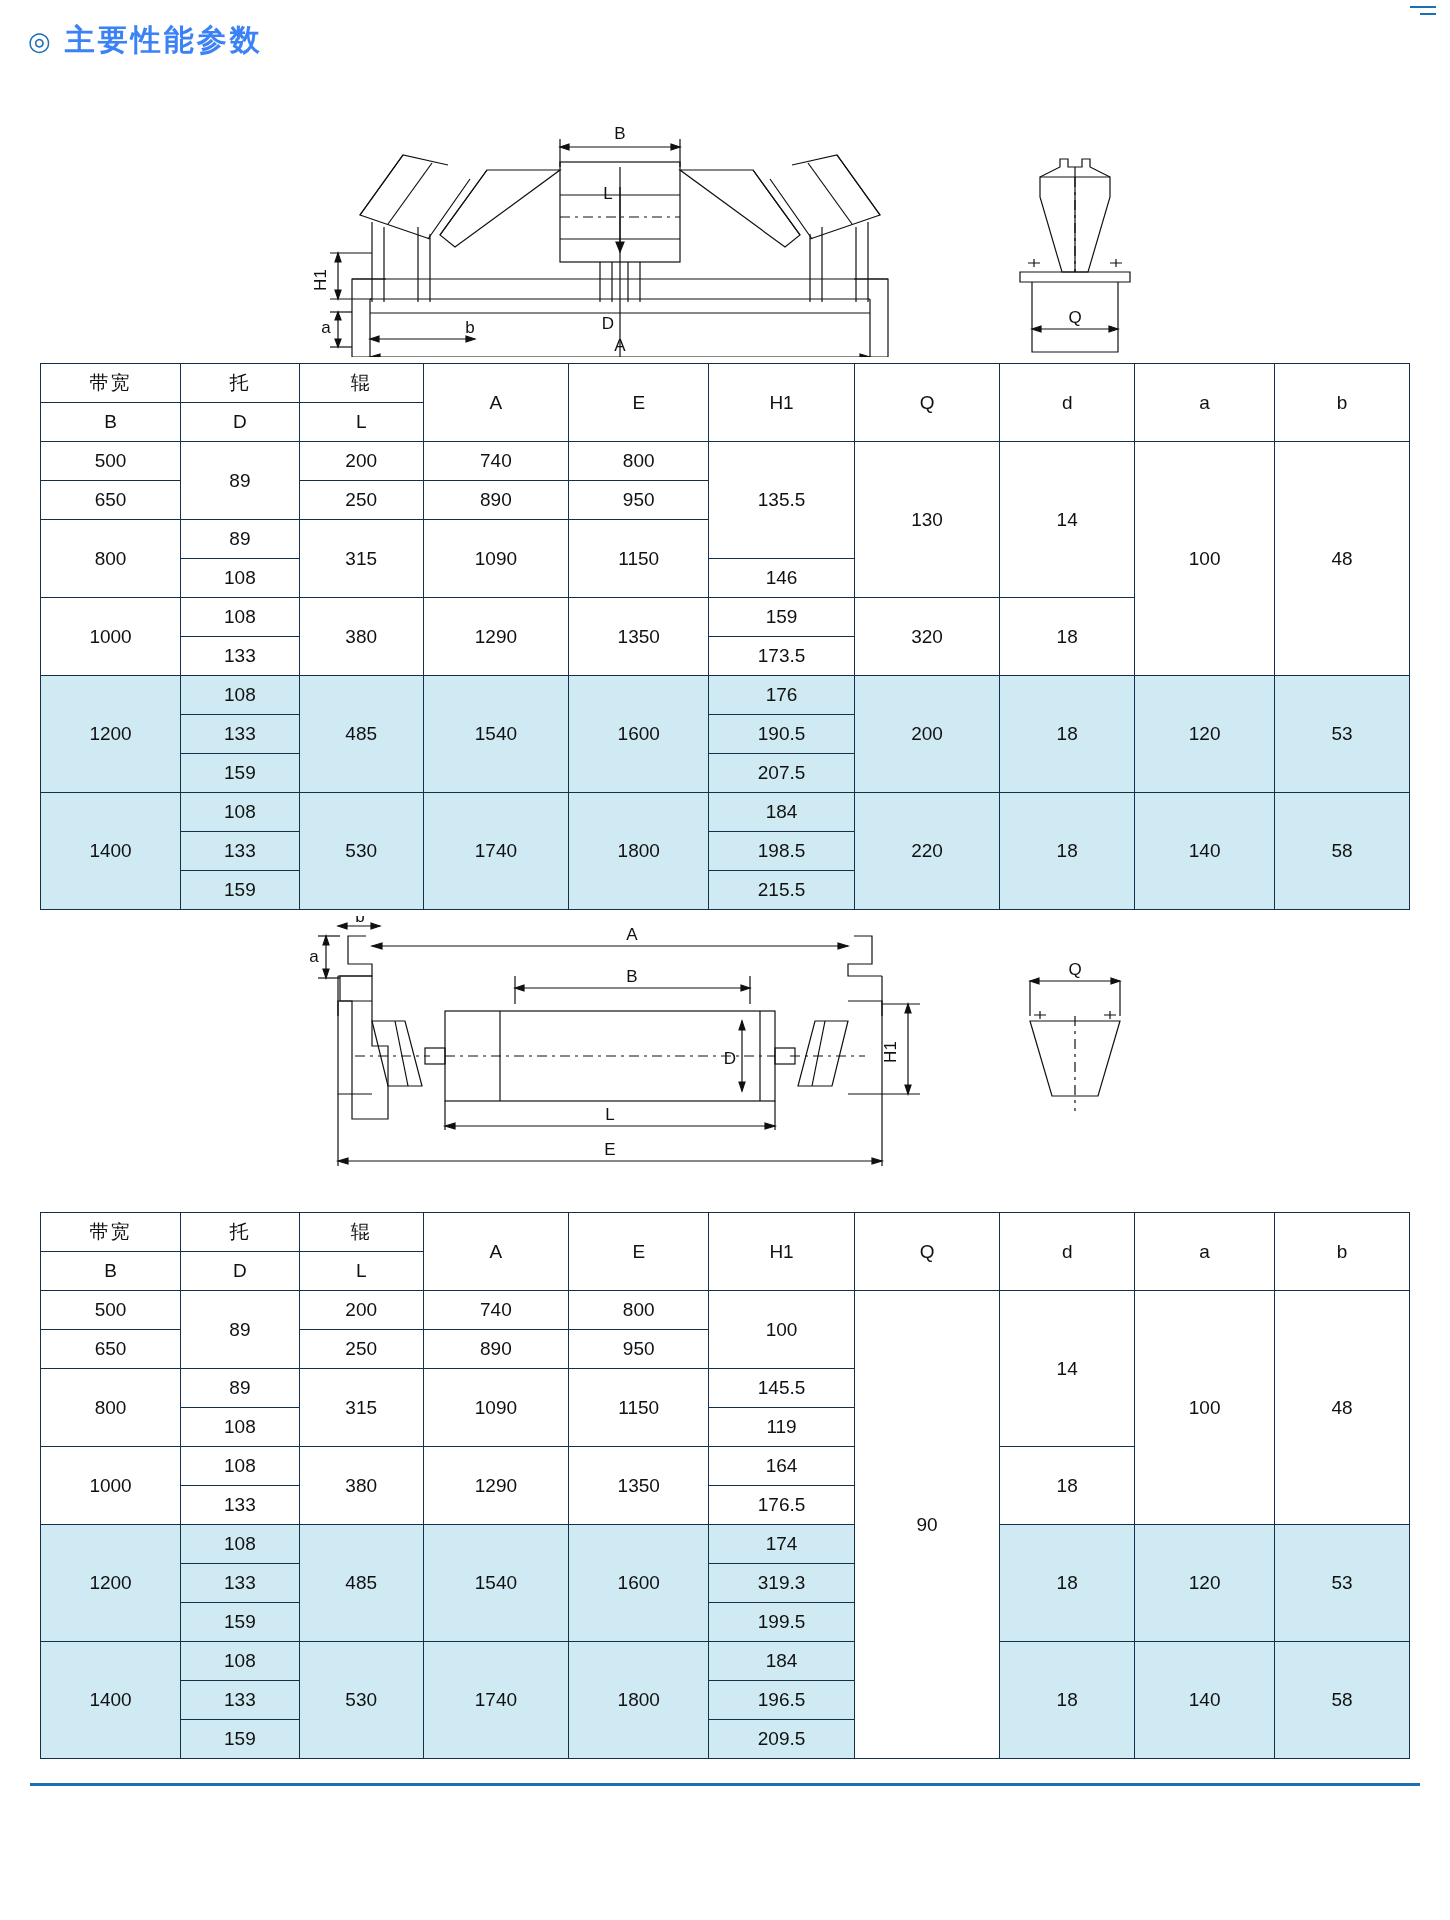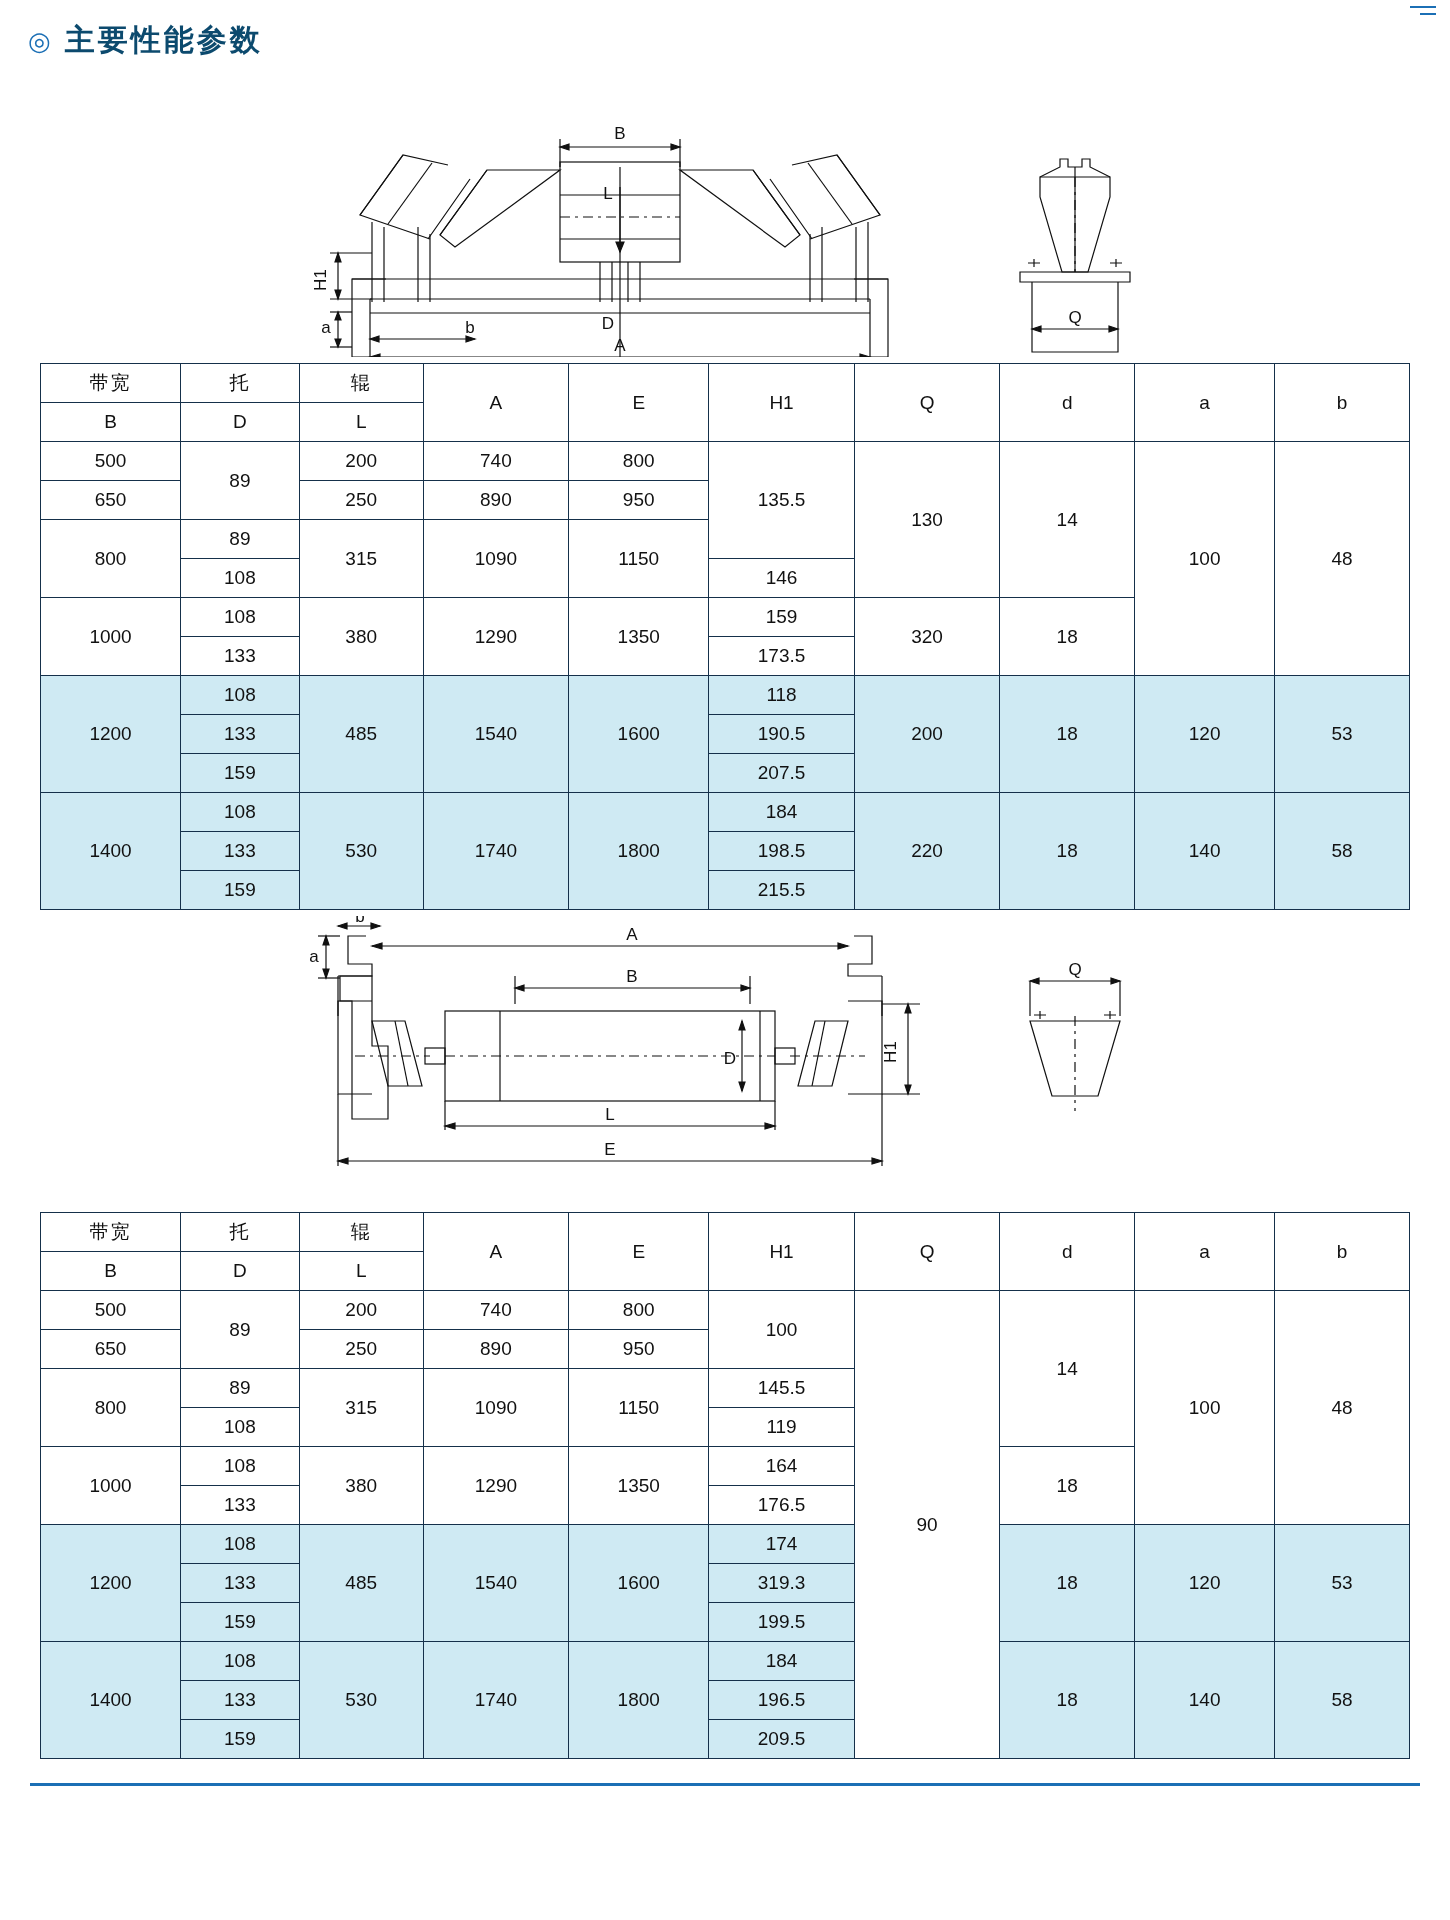--- a/index.html
+++ b/index.html
@@ -30,21 +30,21 @@
     padding: 20px 0 6px 28px;
   }
   .header .bullet {
     font-size: 26px;
     color: #1b6fb5;
     line-height: 1;
   }
   .header .title {
     font-size: 30px;
     font-weight: bold;
-    color: #0c4a6e;
+    color: #3b82f6;
     letter-spacing: 3px;
     font-family: "DejaVu Sans", sans-serif;
   }
 
   
   .corner-mark {
     position: absolute;
     top: 6px;
     right: 14px;
     width: 26px;
@@ -307,21 +307,21 @@
           <tr>
             <td>133</td>
             <td>173.5</td>
           </tr>
           <tr>
             <td rowspan="3" class="hl">1200</td>
             <td class="hl">108</td>
             <td rowspan="3" class="hl">485</td>
             <td rowspan="3" class="hl">1540</td>
             <td rowspan="3" class="hl">1600</td>
-            <td class="hl">118</td>
+            <td class="hl">176</td>
             <td rowspan="3" class="hl">200</td>
             <td rowspan="3" class="hl">18</td>
             <td rowspan="3" class="hl">120</td>
             <td rowspan="3" class="hl">53</td>
           </tr>
           <tr>
             <td class="hl">133</td>
             <td class="hl">190.5</td>
           </tr>
           <tr>

